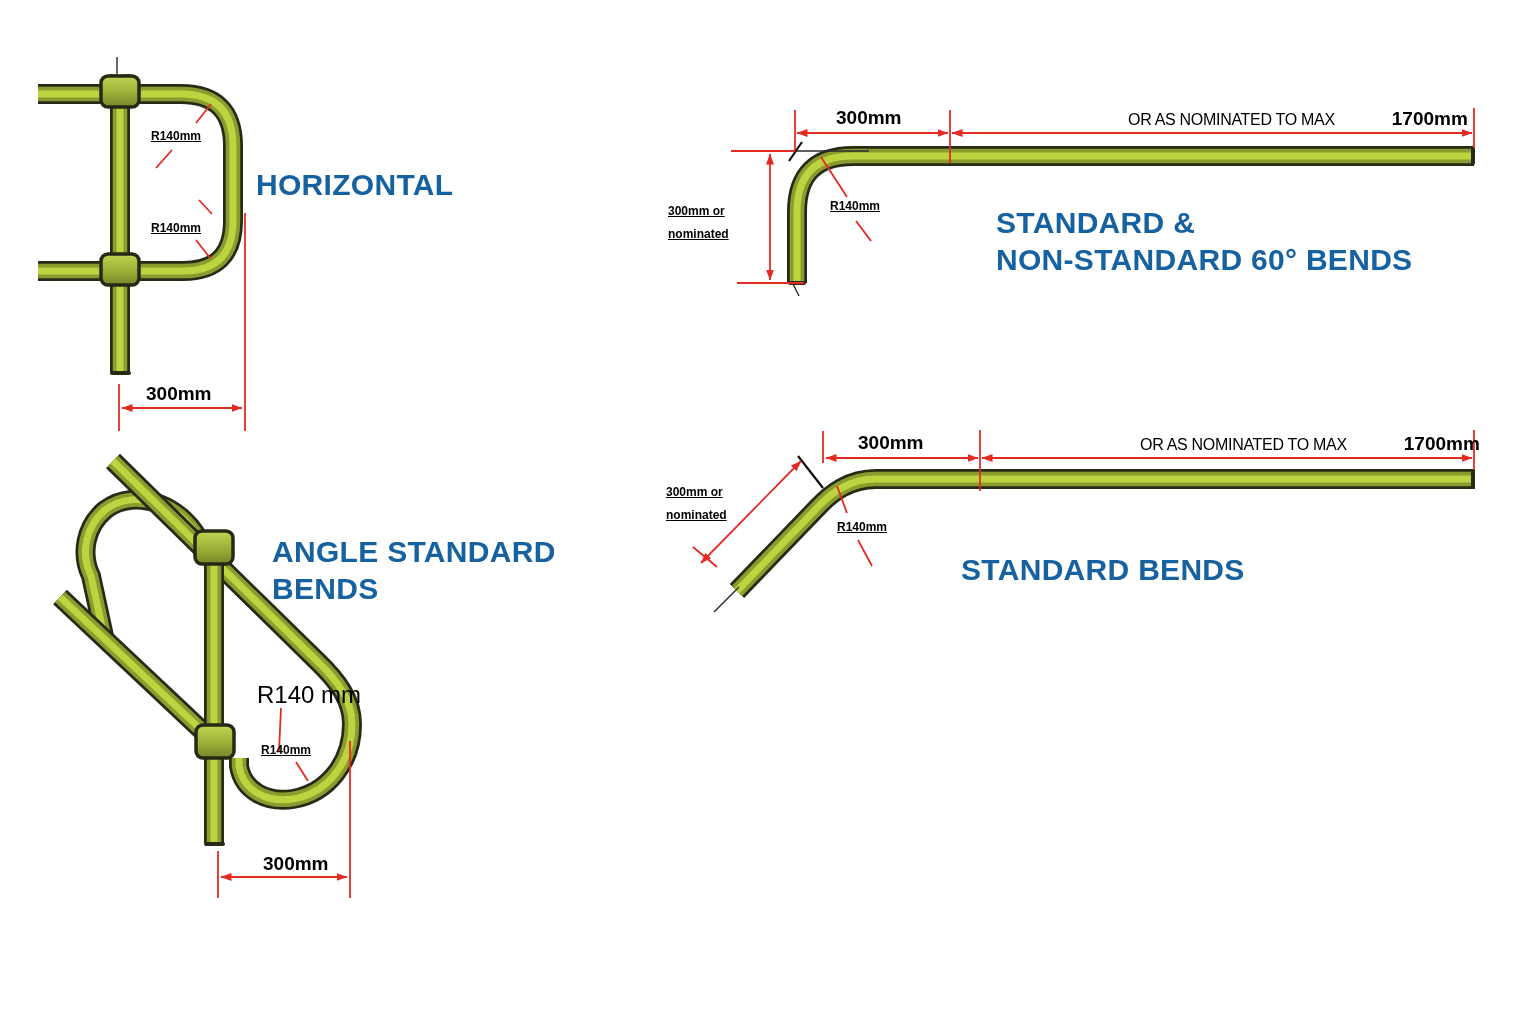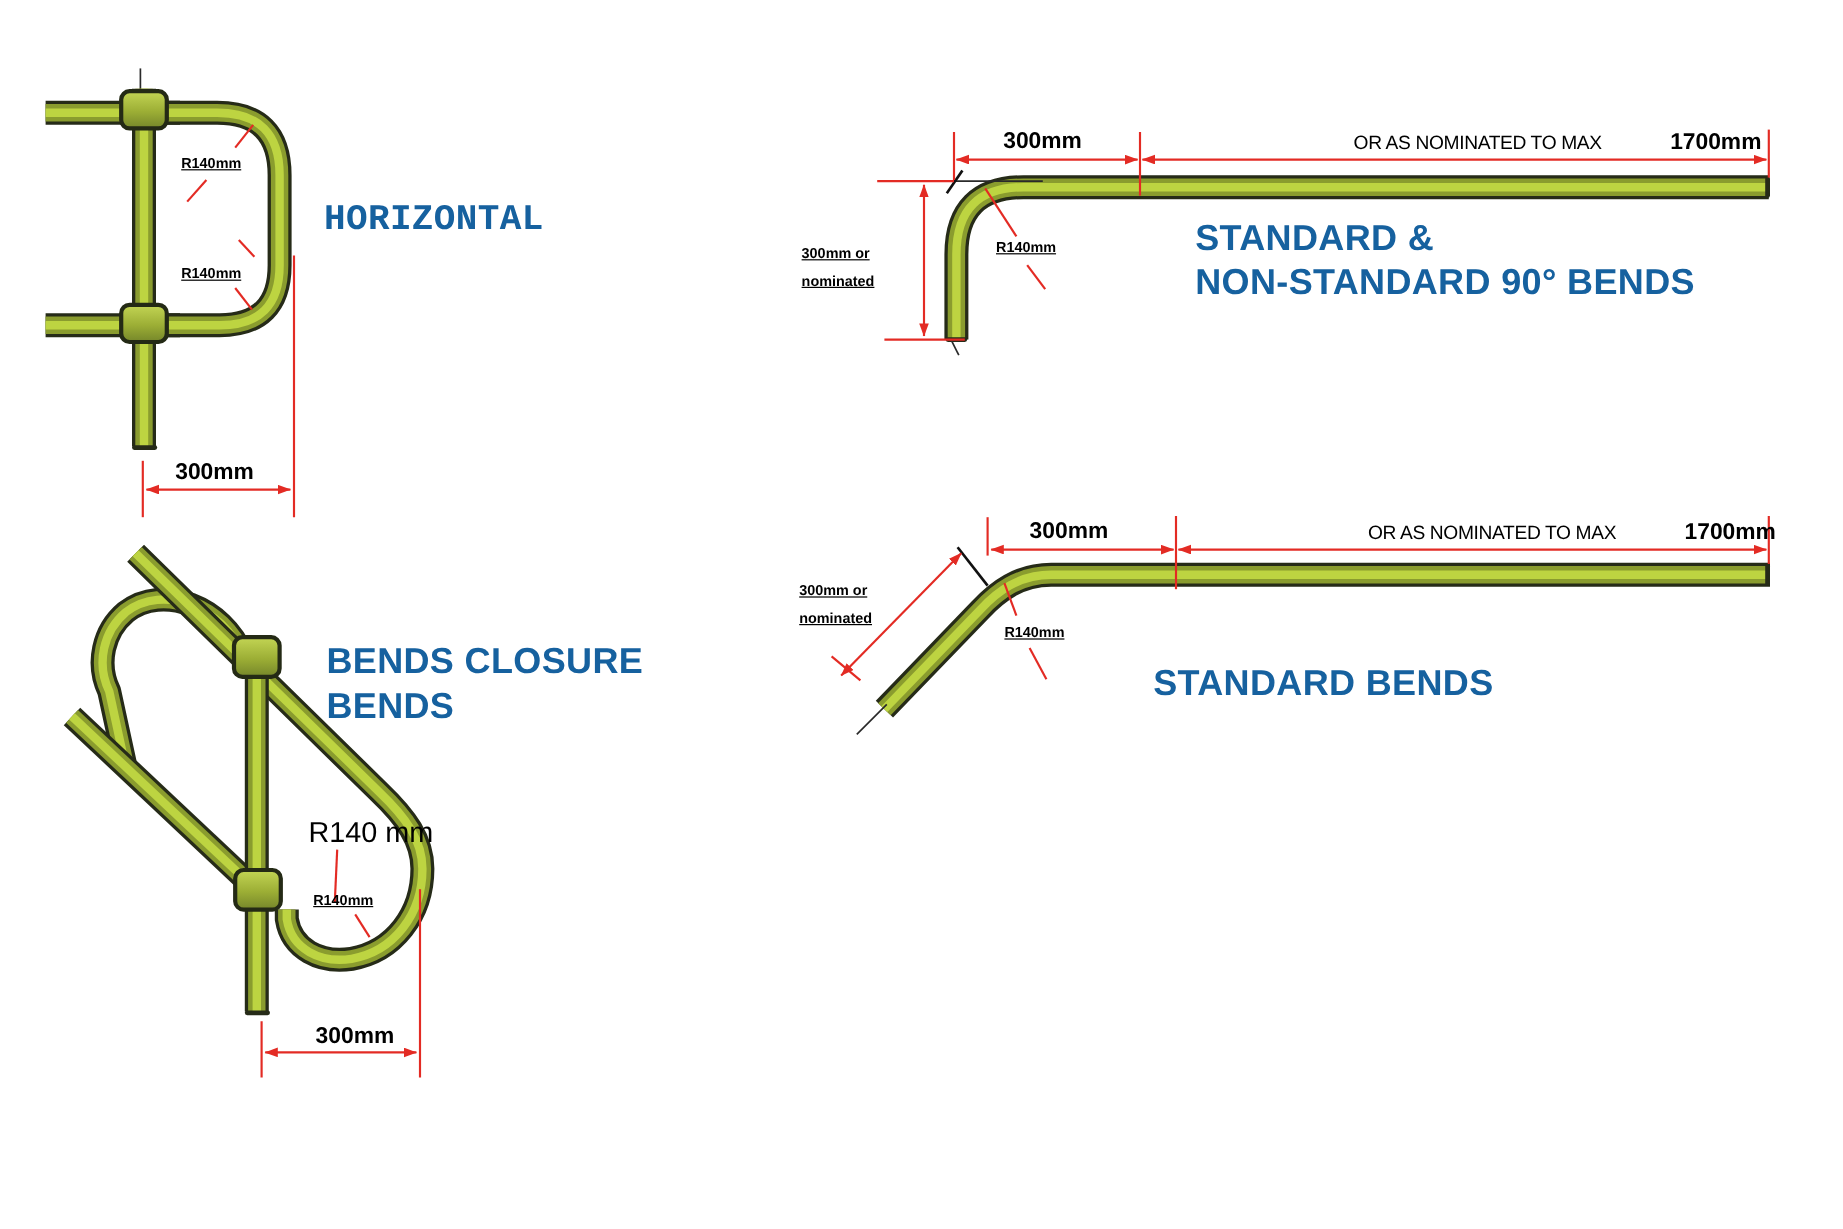--- a/index.html
+++ b/index.html
@@ -159,42 +159,42 @@
       <line class="dl" x1="1474" y1="430" x2="1474" y2="470"></line>
       <line class="dim" x1="826" y1="458" x2="978" y2="458" marker-start="url(#arr)" marker-end="url(#arr)"></line>
       <line class="dim" x1="982" y1="458" x2="1472" y2="458" marker-start="url(#arr)" marker-end="url(#arr)"></line>
       <line class="dim" x1="701" y1="563" x2="801" y2="461" marker-start="url(#arr)" marker-end="url(#arr)"></line>
       <line class="dl" x1="693" y1="547" x2="717" y2="567"></line>
       <line class="dl" x1="837" y1="486" x2="847" y2="513"></line>
       <line class="dl" x1="858" y1="540" x2="872" y2="566"></line>
     </g>
   </svg>
 
-  <div class="fig-title" style="left:270px;top:166px;font-family:Liberation Mono, monospace;">
+  <div class="fig-title" style="left:256px;top:166px;">
     <span>HORIZONTAL</span>
   </div>
   <div class="lbl b17" style="left:151px;top:129px;">R140mm</div>
   <div class="lbl b17" style="left:151px;top:221px;">R140mm</div>
   <div class="lbl b19" style="left:146px;top:383px;">300mm</div>
 
-  <div class="fig-title" style="left:996px;top:180px;">
+  <div class="fig-title" style="left:996px;top:204px;">
     <span>STANDARD &amp;</span>
-    <span>NON-STANDARD 90° BENDS</span>
+    <span>NON-STANDARD 60° BENDS</span>
   </div>
   <div class="lbl b19" style="left:836px;top:107px;">300mm</div>
   <div class="lbl maxrow" style="left:1128px;top:108px;">
     <span class="note">OR AS NOMINATED TO MAX</span>
     <span class="val">1700mm</span>
   </div>
   <div class="lbl b17" style="left:668px;top:204px;">300mm or</div>
   <div class="lbl b17" style="left:668px;top:227px;">nominated</div>
   <div class="lbl b17" style="left:830px;top:199px;">R140mm</div>
 
   <div class="fig-title" style="left:272px;top:533px;">
-    <span>BENDS CLOSURE</span>
+    <span>ANGLE STANDARD</span>
     <span>BENDS</span>
   </div>
   <div class="lbl r22" style="left:257px;top:681px;">R140 mm</div>
   <div class="lbl b17" style="left:261px;top:743px;">R140mm</div>
   <div class="lbl b19" style="left:263px;top:853px;">300mm</div>
 
   <div class="fig-title" style="left:961px;top:551px;">
     <span>STANDARD BENDS</span>
   </div>
   <div class="lbl b19" style="left:858px;top:432px;">300mm</div>

